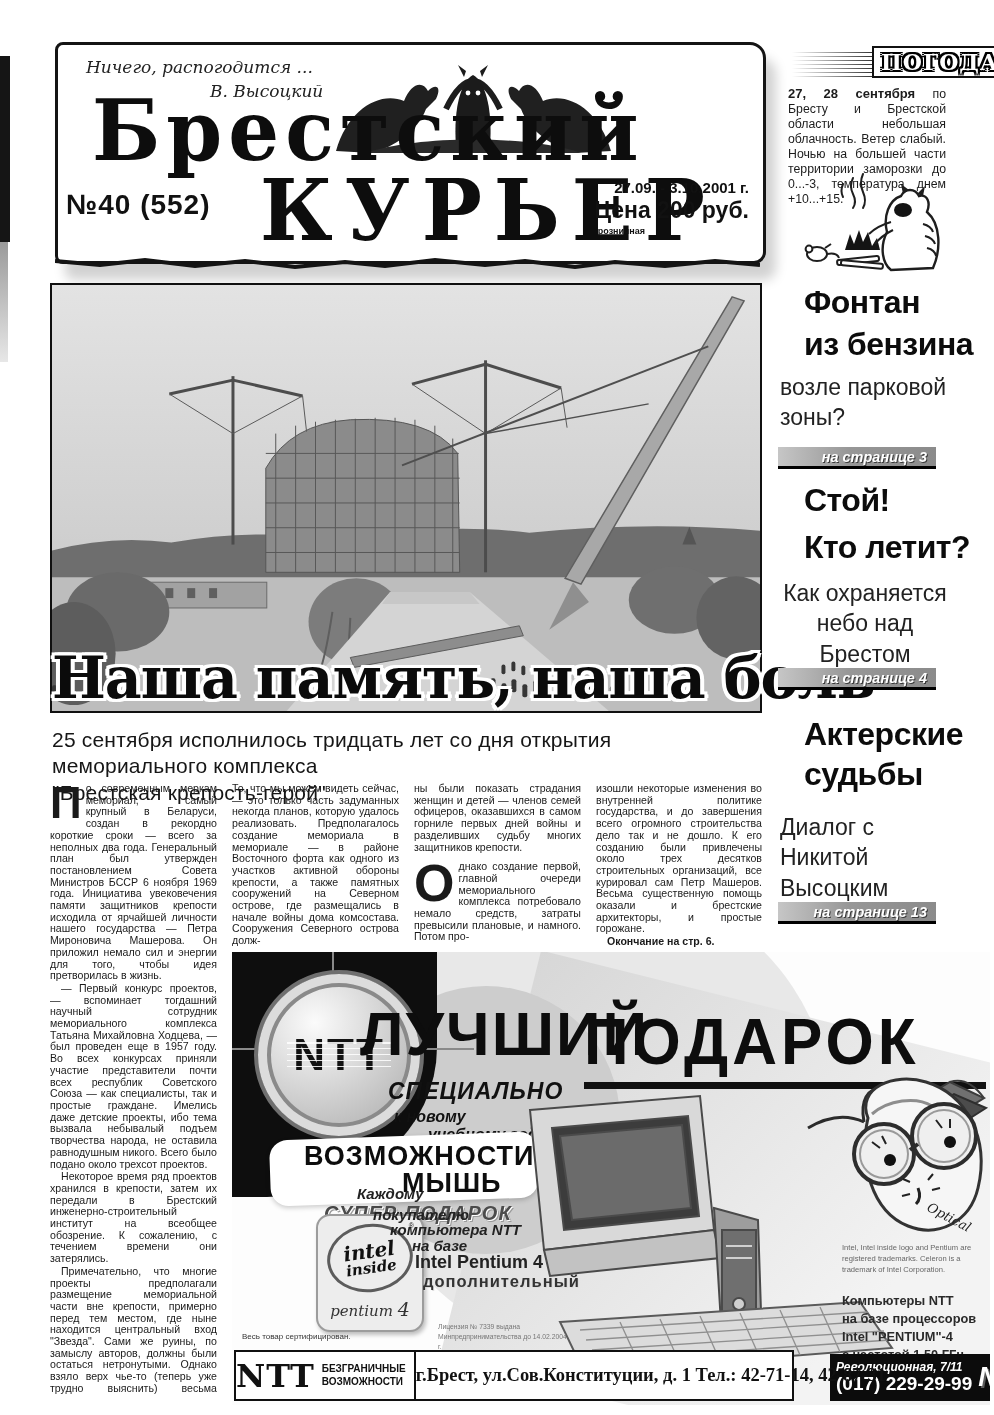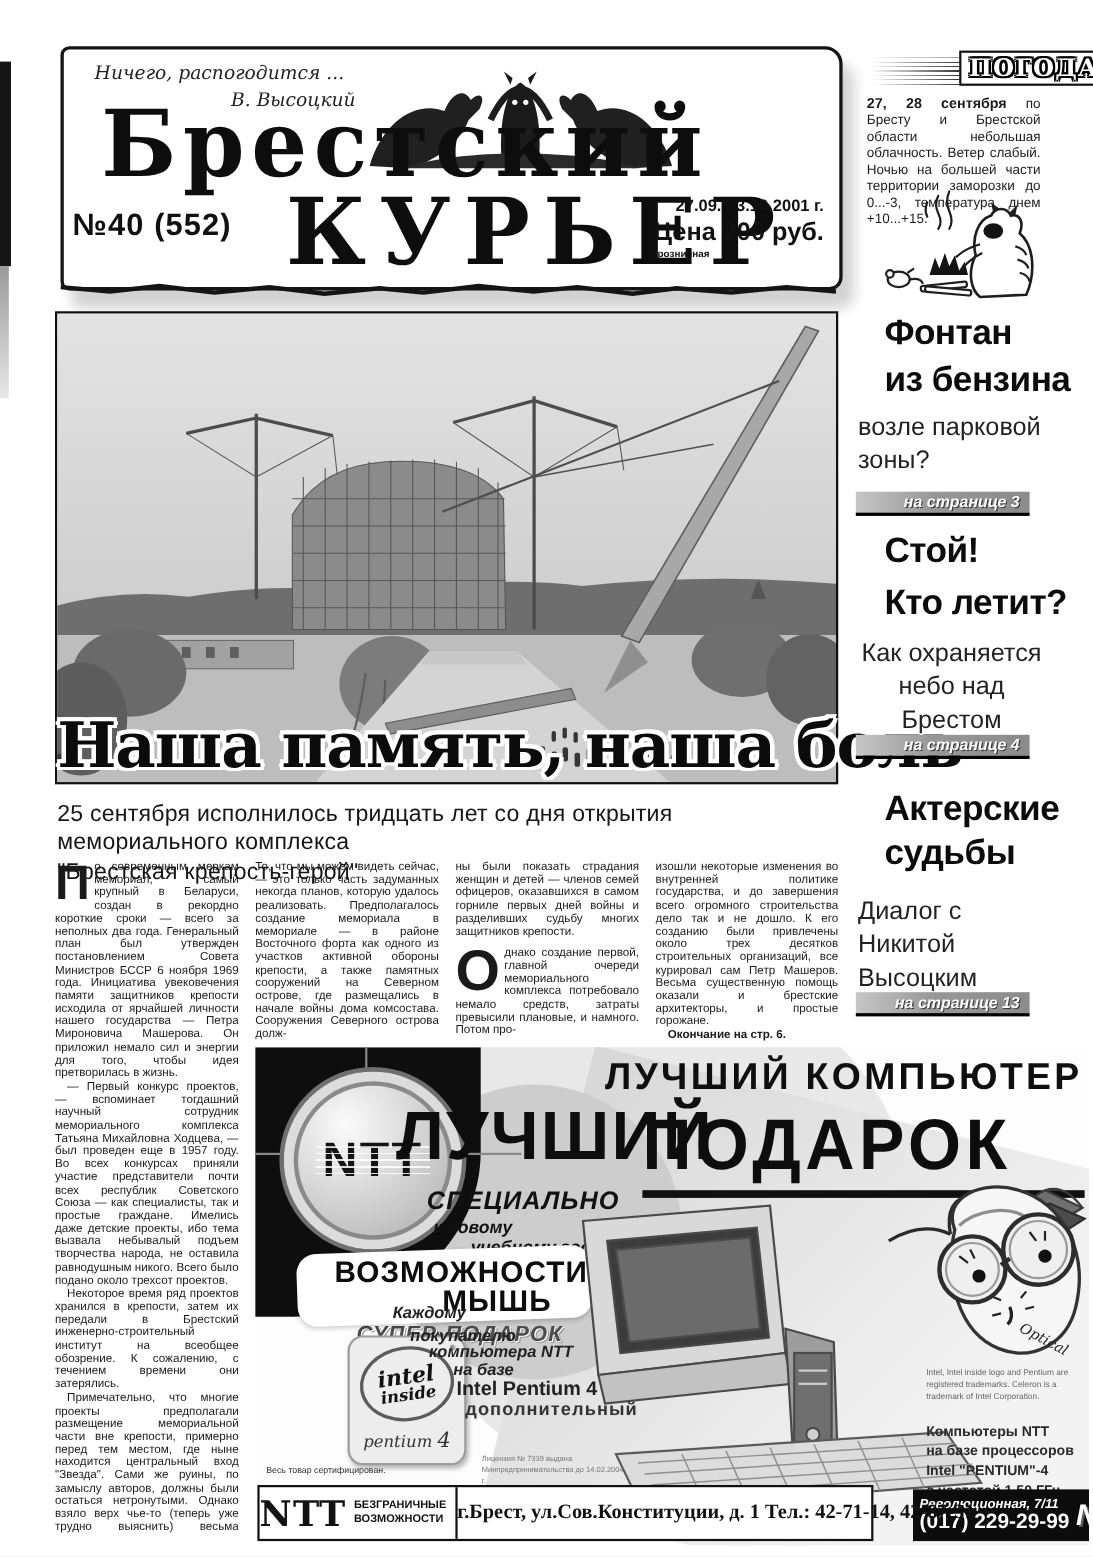--- a/index.html
+++ b/index.html
@@ -321,21 +321,20 @@
     <div class="abs" style="left:250px;top:60px;width:560px;height:420px;background:linear-gradient(120deg,#d7d7d7,#f3f3f3 70%);transform:rotate(14deg);"></div>
     <div class="abs ad-circle" style="left:120px;top:34px;width:268px;height:268px;background:#cdcdcd;"></div>
 
     <div class="abs ad-black"></div>
     <div class="abs" style="left:0;top:96px;width:242px;height:2px;background:#8a8a8a;"></div>
     <div class="abs" style="left:100px;top:0;width:2px;height:250px;background:#8a8a8a;"></div>
     <div class="abs ntt-ring">
       <span class="ntt-word"><span>NTT</span><span class="ntt-stripes"></span></span>
     </div>
 
-    <div class="abs ad-topline" style="left:318px;top:8px;">ЛУЧШИЙ  КОМПЬЮТЕР</div>
     <div class="abs ad-big1" style="left:128px;top:46px;">ЛУЧШИЙ</div>
     <div class="abs ad-big2" style="left:352px;top:52px;">ПОДАРОК</div>
     <div class="abs ad-bar" style="left:352px;top:130px;width:402px;"></div>
 
     <div class="abs ad-spec" style="left:156px;top:126px;font-style:italic;">СПЕЦИАЛЬНО</div>
     <div class="abs ad-step" style="left:162px;top:156px;">к новому</div>
     <div class="abs ad-step" style="left:196px;top:174px;">учебному году!</div>
     <div class="abs ad-step" style="left:150px;top:193px;">Каждому</div>
     <div class="abs ad-step" style="left:208px;top:211px;">покупателю</div>
     <div class="abs ad-step" style="left:118px;top:230px;">компьютера NTT —</div>

